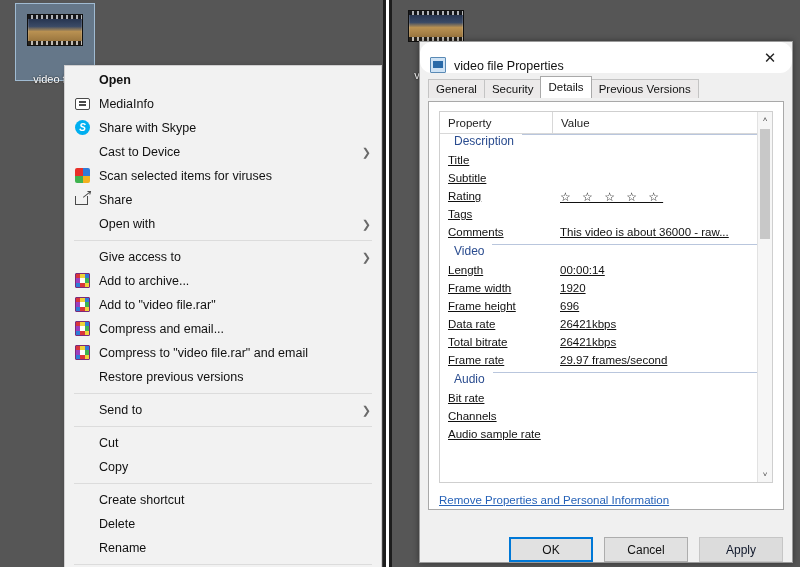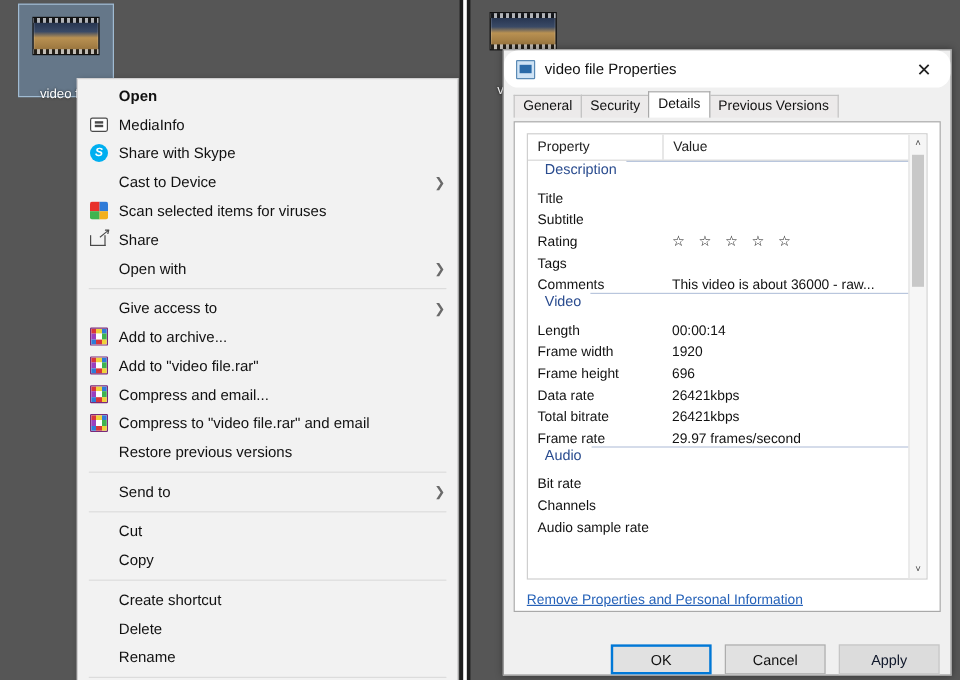--- a/index.html
+++ b/index.html
@@ -135,21 +135,21 @@
 
   #props-dialog {
     position: absolute; left: 30px; top: 41px; width: 374px; height: 522px;
     background: #f0f0f0;
     border: 1px solid #9a9a9a;
     box-shadow: 0 0 6px rgba(0,0,0,.4);
     font-size: 12px; color: #000;
   }
   #title-bar {
     position: relative; height: 31px; background: #ffffff;
-    display: flex; align-items: center; padding-left: 10px; border-radius: 12px;
+    display: flex; align-items: flex-end; padding-left: 10px; border-radius: 12px;
   }
   #title-bar .win-ico {
     width: 16px; height: 16px; margin-right: 8px; position: relative;
     background: #cfe3f5; border: 1px solid #5a8ab5; border-radius: 1px;
   }
   #title-bar .win-ico::after {
     content: ""; position: absolute; left: 2px; top: 3px; width: 10px; height: 7px;
     background: #2a6aa8;
   }
   #title-text { font-size: 12.5px; color: #111; }
@@ -189,21 +189,21 @@
   #list-head .h-prop { width: 112px; padding-left: 8px; }
   #list-head .h-val  { flex: 1; padding-left: 8px; border-left: 1px solid #d8d8d8; height:100%; line-height:22px;}
 
   .group-row {
     display: flex; align-items: flex-start; height: 20px;
     padding-left: 14px; color: #2a4c8f; font-size: 12px;
   }
   .group-row .g-line {
     flex: 1; height: 1px; background: #b9c6dd; margin-left: 8px; margin-right: 12px;
   }
-  .prop-row { display: flex; height: 18px; align-items: flex-end; font-size: 11.5px; color: #111; }
+  .prop-row { display: flex; height: 18px; align-items: flex-start; font-size: 11.5px; color: #111; text-decoration: underline; }
   .prop-row .p-key { width: 112px; padding-left: 8px; }
   .prop-row .p-val { flex: 1; padding-left: 8px; color: #111; }
   .stars { color: #c8c8c8; letter-spacing: 4px; font-size: 12px; }
 
   #list-scroll {
     position: absolute; right: 0; top: 0; bottom: 0; width: 15px;
     background: #f6f6f6; border-left: 1px solid #e2e2e2;
   }
   #list-scroll .sb-btn {
     height: 15px; display: flex; align-items: center; justify-content: center;

